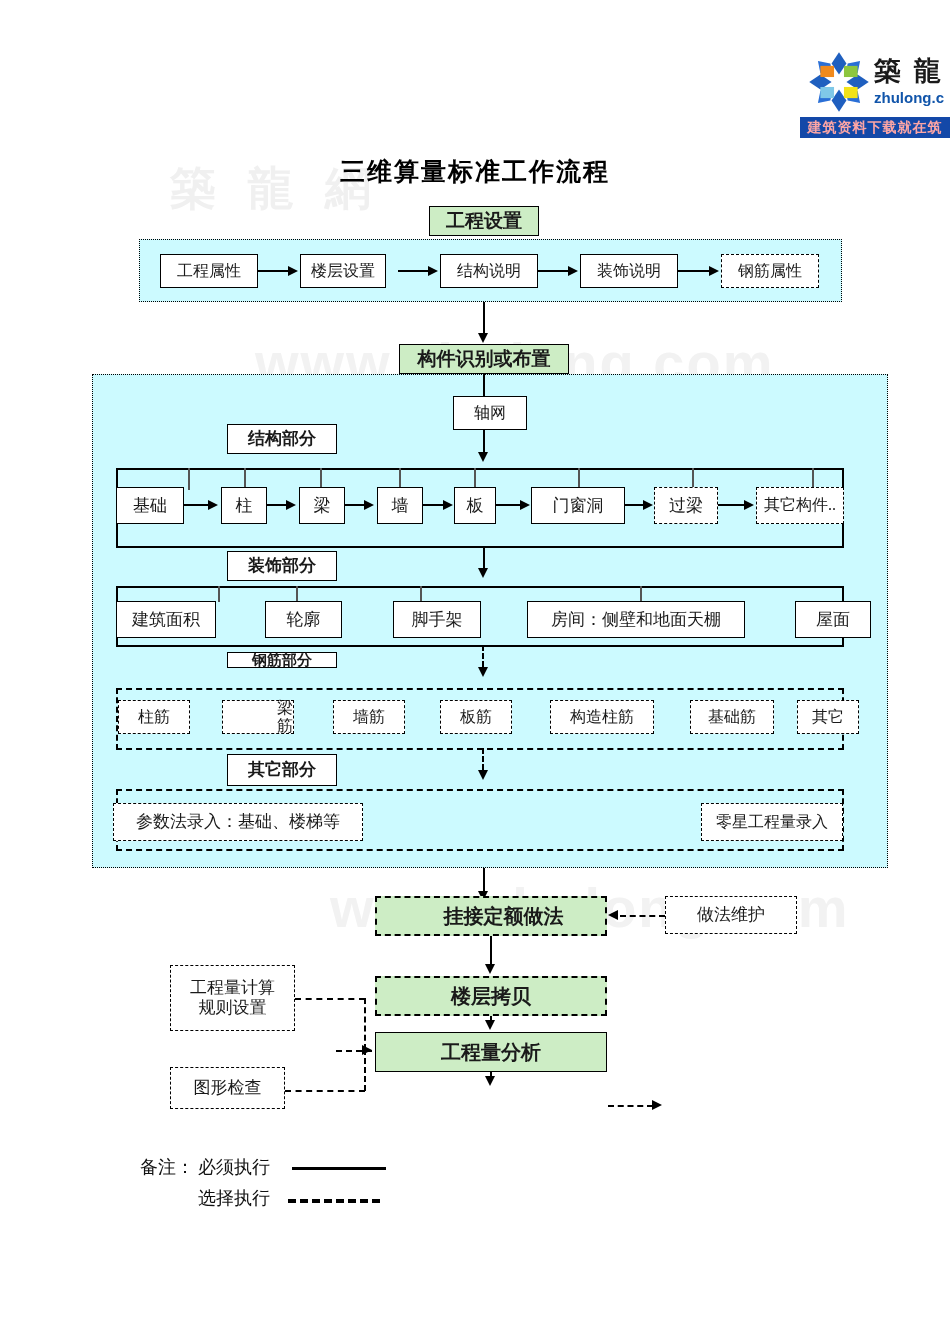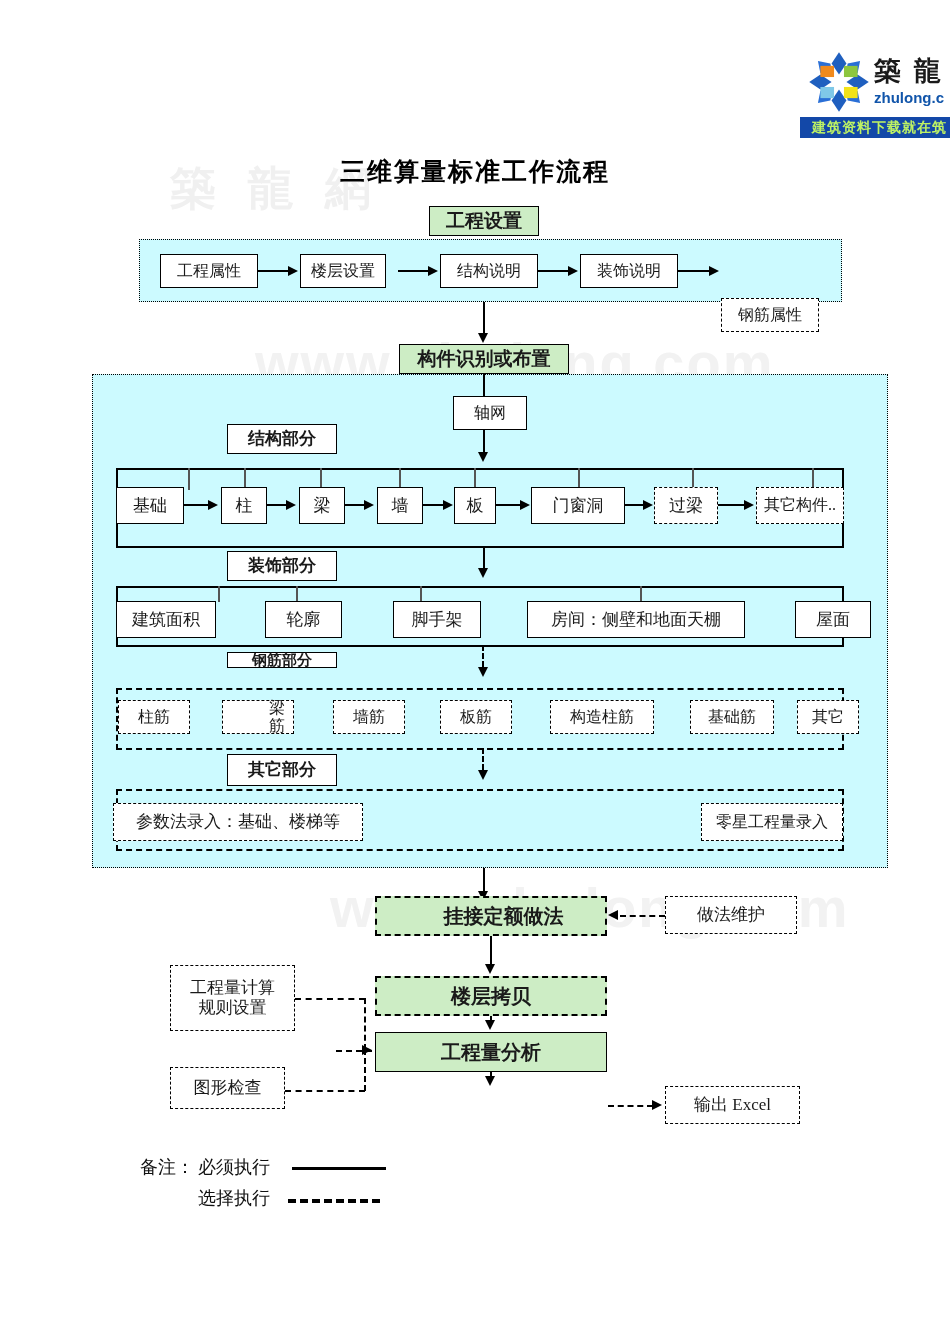--- a/index.html
+++ b/index.html
@@ -17,30 +17,30 @@
   .wm-cn{font-size:46px;letter-spacing:10px;font-family:"Liberation Serif",serif;}
   .wm-url{font-size:56px;letter-spacing:2px;font-family:"Liberation Sans",sans-serif;color:#f2f2f2;}
 
   
   .logo-wrap{position:absolute;left:800px;top:45px;width:150px;height:93px;z-index:6;overflow:hidden;}
   .logo-top{position:absolute;left:0;top:0;width:150px;height:72px;background:#ffffff;}
   .logo-mark{position:absolute;left:8px;top:6px;width:62px;height:62px;}
   .logo-text{position:absolute;left:74px;top:8px;font-family:"Liberation Serif",serif;font-size:27px;font-weight:bold;color:#1a1a1a;letter-spacing:3px;white-space:nowrap;}
   .logo-sub{position:absolute;left:74px;top:44px;font-family:"Liberation Sans",sans-serif;font-size:15px;font-weight:bold;color:#1155aa;letter-spacing:0px;white-space:nowrap;}
   .logo-band{position:absolute;left:0;top:72px;width:150px;height:21px;background:#1348a8;}
-  .logo-band span{display:block;color:#bef264;font-family:"Liberation Sans",sans-serif;font-size:14px;font-weight:bold;line-height:21px;text-align:left;letter-spacing:1px;white-space:nowrap;padding-left:12px;}
+  .logo-band span{display:block;color:#fca5a5;font-family:"Liberation Sans",sans-serif;font-size:14px;font-weight:bold;line-height:21px;text-align:center;letter-spacing:1px;white-space:nowrap;}
 
   
   .title{position:absolute;left:0;top:155px;width:950px;text-align:center;
          font-size:25px;font-weight:bold;color:#000;letter-spacing:2px;
          font-family:"Liberation Sans","DejaVu Sans",sans-serif;z-index:5;}
 
   
   .node{position:absolute;box-sizing:border-box;display:flex;align-items:center;
-        justify-content:center;text-align:left;color:#1a1a1a;z-index:4;line-height:1.15;}
+        justify-content:center;text-align:right;color:#1a1a1a;z-index:4;line-height:1.15;}
   .solid{border:1.6px solid #000;background:#fff;}
   .dashed{border:1.8px dashed #000;background:#fff;}
   .green{background:#cdedc5;border:1.6px solid #000;font-weight:bold;}
   .greendash{background:#cdedc5;border:2px dashed #000;font-weight:bold;}
   .hdr{background:#fff;border:1.6px solid #000;font-weight:bold;
        font-family:"Liberation Sans","DejaVu Sans",sans-serif;}
 
   
   .panel{position:absolute;box-sizing:border-box;background:#ccfaff;border:1.5px dotted #000;z-index:1;}
 
@@ -99,21 +99,21 @@
   <div class="title">三维算量标准工作流程</div>
 
   <div class="node green" style="left:429px;top:206px;width:110px;height:30px;font-size:19px;">工程设置</div>
 
   <div class="panel" style="left:139px;top:239px;width:703px;height:63px;"></div>
 
   <div class="node solid" style="left:160px;top:254px;width:98px;height:34px;font-size:16px;">工程属性</div>
   <div class="node solid" style="left:300px;top:254px;width:86px;height:34px;font-size:16px;">楼层设置</div>
   <div class="node solid" style="left:440px;top:254px;width:98px;height:34px;font-size:16px;">结构说明</div>
   <div class="node solid" style="left:580px;top:254px;width:98px;height:34px;font-size:16px;">装饰说明</div>
-  <div class="node dashed" style="left:721px;top:254px;width:98px;height:34px;font-size:16px;margin-top:44px;">钢筋属性</div>
+  <div class="node dashed" style="left:721px;top:254px;width:98px;height:34px;font-size:16px;">钢筋属性</div>
 
   <div class="ln lnh" style="left:258px;top:270px;width:30px;"></div>
   <div class="arrow ar-r" style="left:288px;top:265.5px;"></div>
   <div class="ln lnh" style="left:398px;top:270px;width:30px;"></div>
   <div class="arrow ar-r" style="left:428px;top:265.5px;"></div>
   <div class="ln lnh" style="left:538px;top:270px;width:30px;"></div>
   <div class="arrow ar-r" style="left:568px;top:265.5px;"></div>
   <div class="ln lnh" style="left:678px;top:270px;width:31px;"></div>
   <div class="arrow ar-r" style="left:709px;top:265.5px;"></div>
 
@@ -237,21 +237,20 @@
   <div class="arrow ar-d" style="left:484.5px;top:964px;"></div>
   <div class="ln lnv" style="left:490px;top:1016px;height:6px;"></div>
   <div class="arrow ar-d" style="left:484.5px;top:1020px;"></div>
   <div class="ln lnv" style="left:490px;top:1072px;height:6px;"></div>
   <div class="arrow ar-d" style="left:484.5px;top:1076px;"></div>
 
   <div class="node dashed" style="left:665px;top:896px;width:132px;height:38px;font-size:17px;">做法维护</div>
   <div class="dashline dl-h" style="left:620px;top:915px;width:45px;"></div>
   <div class="arrow ar-l" style="left:608px;top:910px;"></div>
 
-  <div class="node dashed" style="left:665px;top:1086px;width:135px;height:38px;font-size:17px;">输出 Excel</div>
   <div class="dashline dl-h" style="left:608px;top:1105px;width:45px;"></div>
   <div class="arrow ar-r" style="left:652px;top:1100px;"></div>
 
   <div class="node dashed" style="left:170px;top:965px;width:125px;height:66px;font-size:17px;flex-direction:column;">
     <span>工程量计算</span>
     <span>规则设置</span>
   </div>
 
   <div class="node dashed" style="left:170px;top:1067px;width:115px;height:42px;font-size:17px;">图形检查</div>
 

